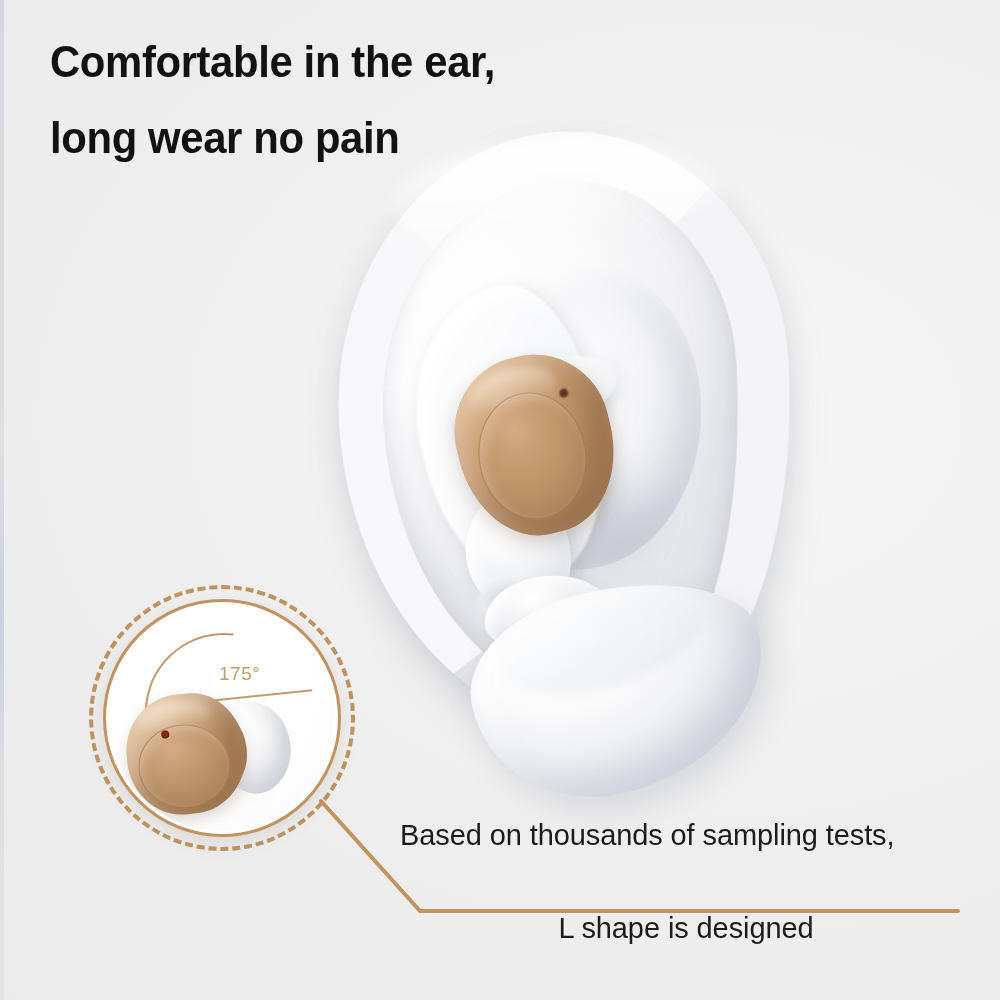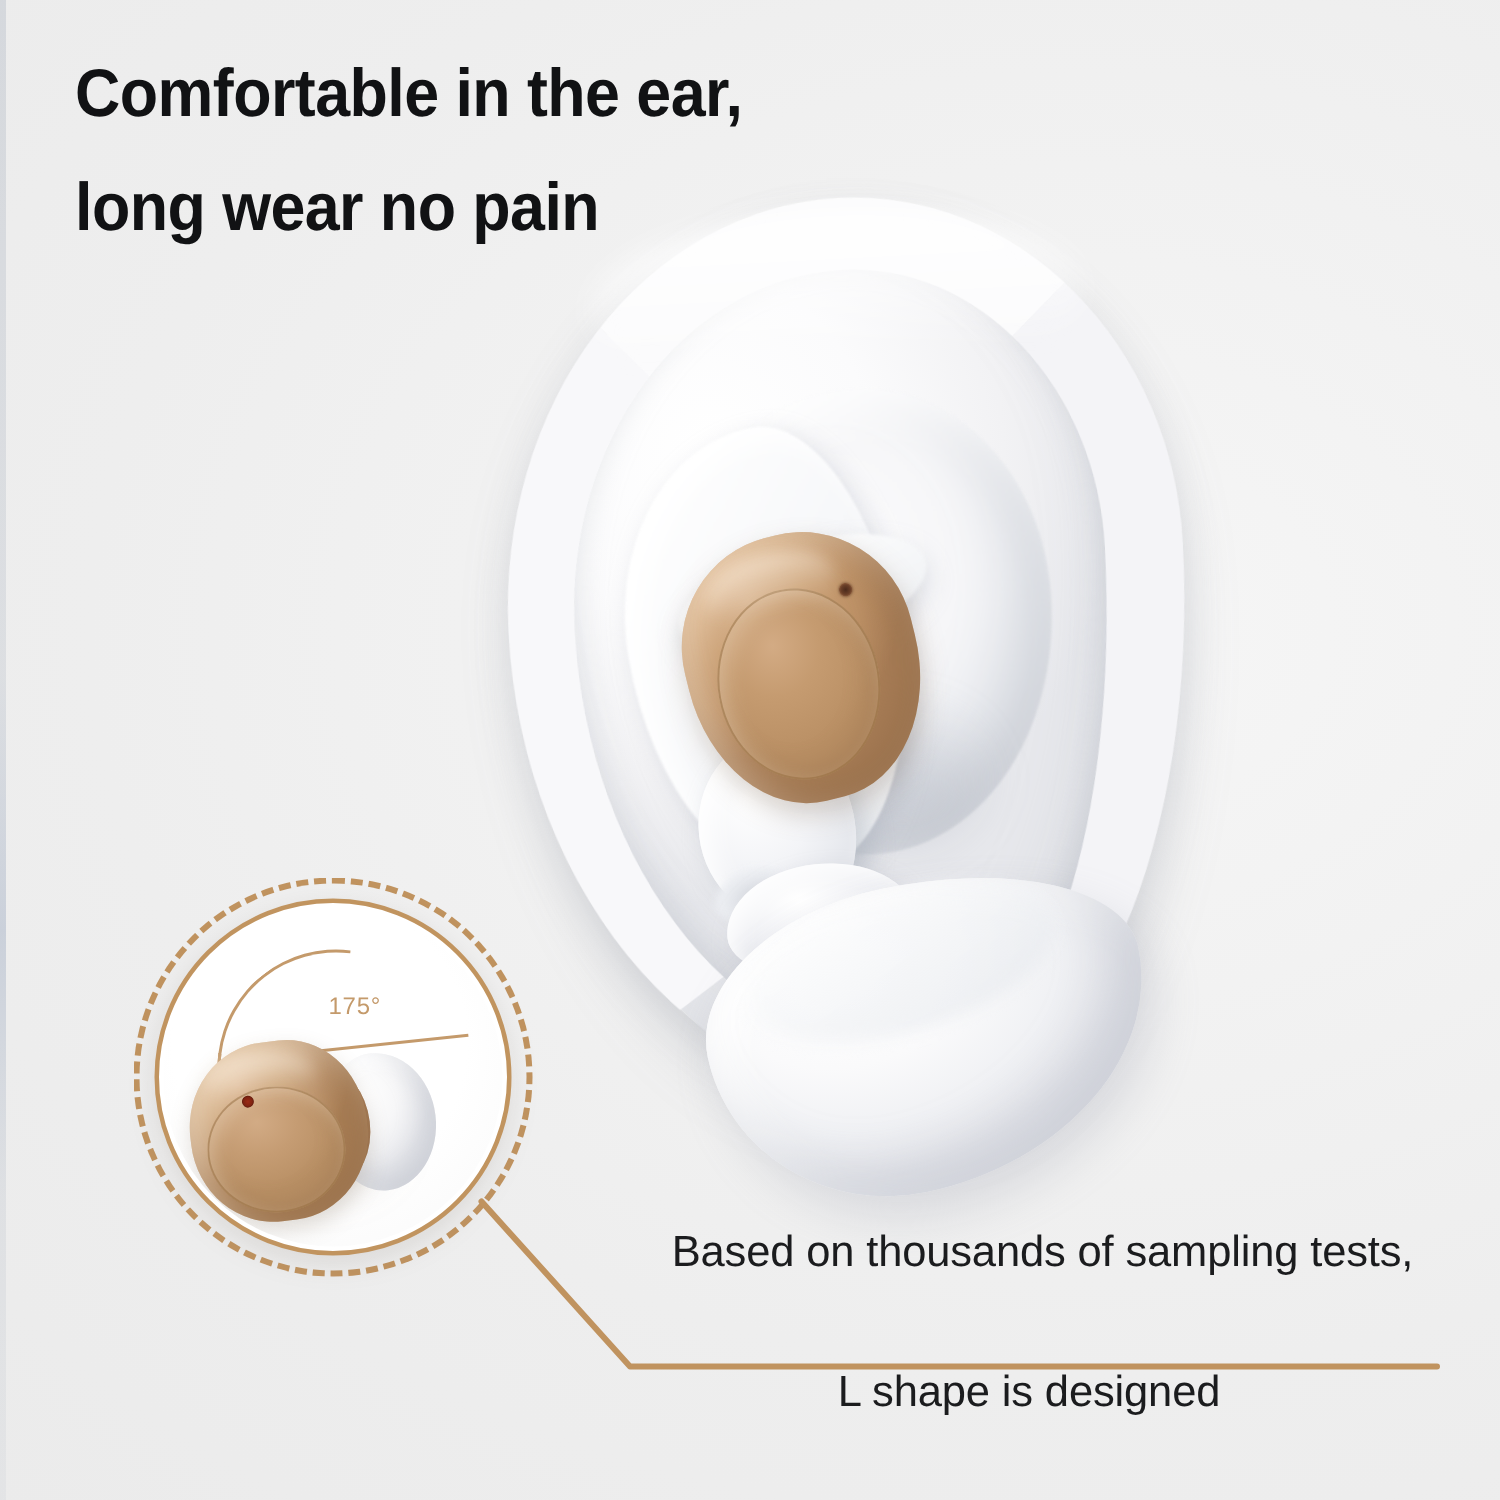--- a/index.html
+++ b/index.html
@@ -328,21 +328,21 @@
     height: 2px;
     background: #c49a6b;
     transform-origin: left center;
   }
   .mag-leg-a { left: 62px; top: 98px; width: 124px; transform: rotate(36deg); }
   .mag-leg-b { left: 62px; top: 99px; width: 142px; transform: rotate(-6deg); }
   .mag-angle-label {
     position: absolute;
     left: 110px; top: 58px;
     color: #c49a6b;
-    font-size: 16px;
+    font-size: 19px;
     font-weight: 400;
     letter-spacing: 0.5px;
     white-space: nowrap;
   }
   
   .bud-zoom {
     position: absolute;
     left: 18px; top: 86px;
     width: 168px; height: 126px;
     transform: rotate(-7deg);
@@ -421,21 +421,21 @@
     position: absolute;
     left: 400px;
     top: 812px;
     width: 590px;
     color: #1b1c1e;
     font-size: 29px;
     line-height: 46px;
     letter-spacing: -0.1px;
     white-space: nowrap;
   }
-  .caption .cap-line { display: block; text-align: center; }
+  .caption .cap-line { display: block; }
   .caption .cap-line.indent { text-align: center; padding-right: 18px; margin-top: 47px; }
 </style>
 </head>
 <body>
 
 <div id="stage">
 
   <div class="bg-base"></div>
   <div class="bg-edge-left"></div>
 

